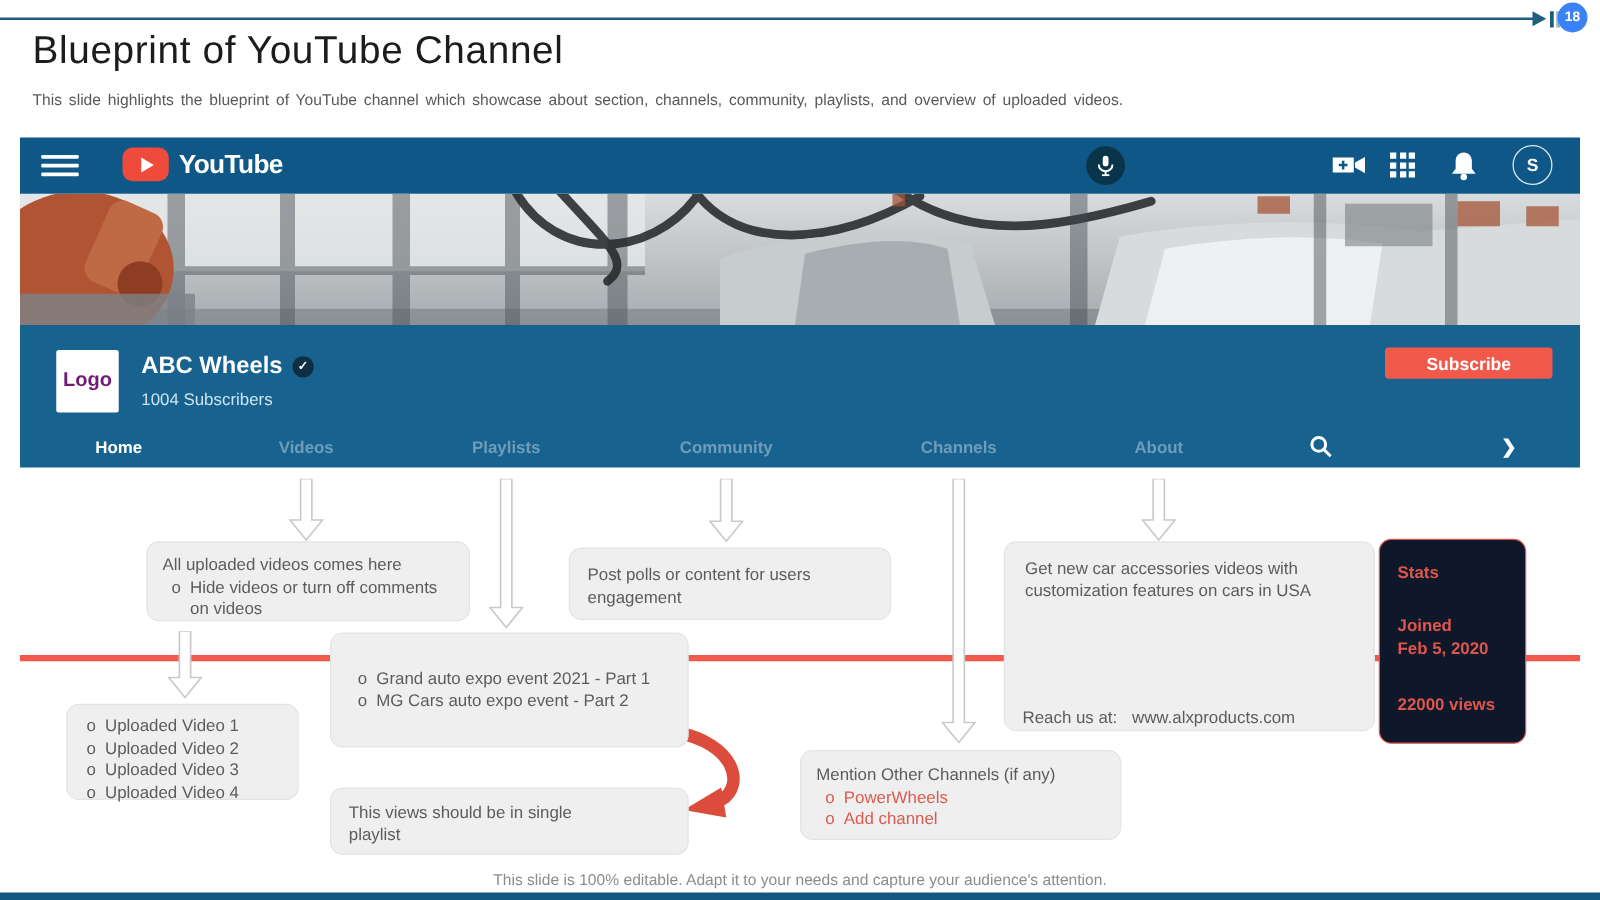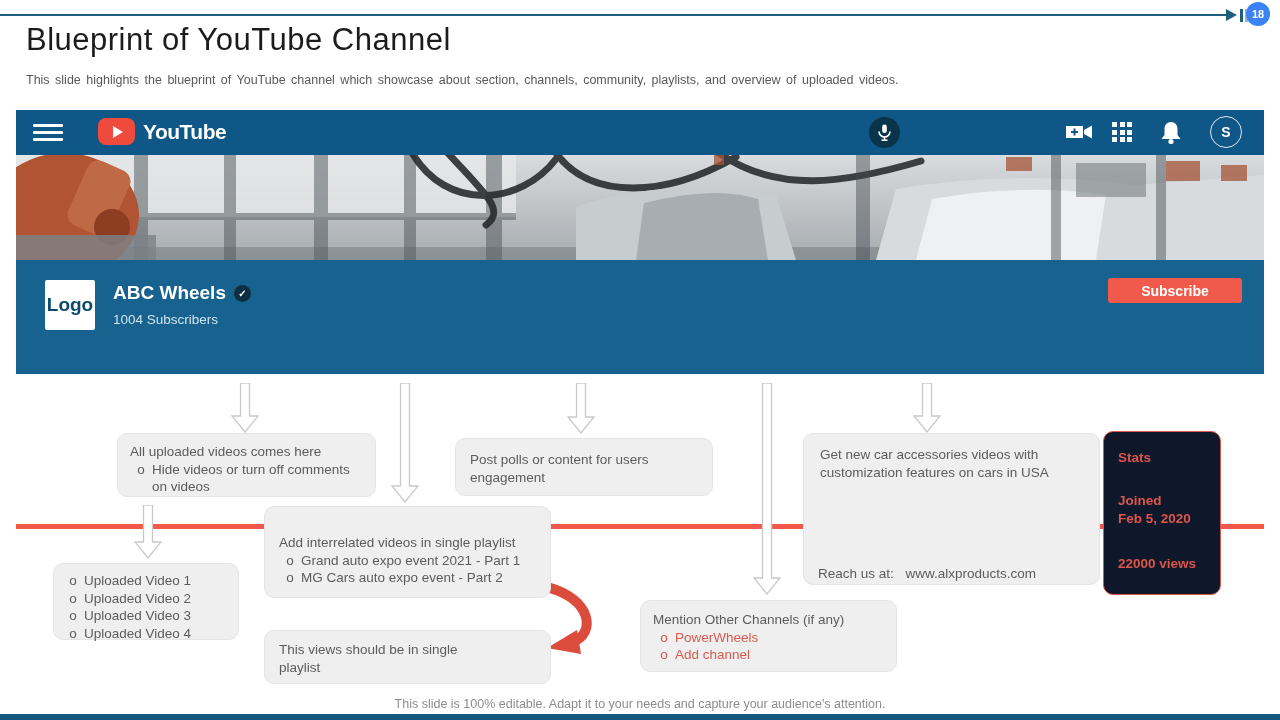--- a/index.html
+++ b/index.html
@@ -45,21 +45,21 @@
   .grid-icon i { width:5px; height:5px; background:#fff; }
   .avatar { position:absolute; left:1194px; top:6px; width:32px; height:32px; border-radius:50%;
     border:1.6px solid #dfe9f0; color:#fff; font-size:14px; font-weight:bold;
     display:flex; align-items:center; justify-content:center; cursor:pointer; }
   
   .banner { position:absolute; left:0; top:45px; width:1248px; height:105px; overflow:hidden; }
   
   .channel { position:absolute; left:0; top:150px; width:1248px; height:114px; background:#17628f; }
   .ch-logo { position:absolute; left:29px; top:20px; width:50px; height:50px; background:#fff;
     border-radius:2px; display:flex; align-items:center; justify-content:center;
-    color:#0c4a6e; font-size:19px; font-weight:bold; }
+    color:#701a75; font-size:16px; font-weight:bold; }
   .ch-name { position:absolute; left:97px; top:22px; color:#fff; font-size:19px; font-weight:bold;
     display:flex; align-items:center; }
   .verified { width:17px; height:17px; border-radius:50%; background:#0e2f43; margin-left:8px;
     display:flex; align-items:center; justify-content:center; color:#fff; font-size:10px; font-weight:bold; }
   .ch-subs { position:absolute; left:97px; top:52px; color:#cfe3ee; font-size:13.5px; }
   .subscribe-btn { position:absolute; left:1092px; top:18px; width:134px; height:25px;
     background:#f1594b; border:none; border-radius:3px; color:#fff; font-size:14px; font-weight:bold;
     cursor:pointer; font-family:"Liberation Sans", sans-serif; }
   .tabs { position:absolute; left:0; top:82px; width:1248px; height:32px; }
   .tab { position:absolute; transform:translateX(-50%); top:8px; font-size:13.5px; font-weight:bold;
@@ -198,20 +198,35 @@
 
   <div class="channel">
     <div class="ch-logo">Logo</div>
     <div class="ch-name">
       <span>ABC Wheels</span>
       <span class="verified">✓</span>
     </div>
     <div class="ch-subs">1004 Subscribers</div>
     <button class="subscribe-btn">Subscribe</button>
 
+    <div class="tabs">
+      <span class="tab active" style="left:79px;">Home</span>
+      <span class="tab" style="left:229px;">Videos</span>
+      <span class="tab" style="left:389px;">Playlists</span>
+      <span class="tab" style="left:565px;">Community</span>
+      <span class="tab" style="left:751px;">Channels</span>
+      <span class="tab" style="left:911px;">About</span>
+      <span class="tab-search">
+        <svg width="19" height="19" viewBox="0 0 19 19">
+          <circle cx="7.5" cy="7.5" r="5.5" fill="none" stroke="#fff" stroke-width="2.4"></circle>
+          <line x1="11.5" y1="11.5" x2="17" y2="17" stroke="#fff" stroke-width="2.4"></line>
+        </svg>
+      </span>
+      <span class="tab-chevron">❯</span>
+    </div>
     <div class="red-bar"></div>
   </div>
 </div>
 
 <svg class="oarrow" style="left:231px; top:383px;" width="28" height="50" viewBox="-14 0 28 50">
   <path d="M -4.5 0 L -4.5 33 L -13 33 L 0 49 L 13 33 L 4.5 33 L 4.5 0 Z" fill="#fff" stroke="#c9c9c9" stroke-width="1.3"></path>
 </svg>
 <svg class="oarrow" style="left:391px; top:383px;" width="28" height="120" viewBox="-14 0 28 120">
   <path d="M -4.5 0 L -4.5 103 L -13 103 L 0 119 L 13 103 L 4.5 103 L 4.5 0 Z" fill="#fff" stroke="#c9c9c9" stroke-width="1.3"></path>
 </svg>
@@ -254,21 +269,20 @@
       <span class="bl">o</span>
       <span class="bt">Uploaded Video 3</span>
     </div>
   <div class="brow">
       <span class="bl">o</span>
       <span class="bt">Uploaded Video 4</span>
     </div>
 </div>
 
 <div class="note" style="left:264px; top:506px; width:287px; height:92px; padding:27px 10px 10px 14px;">
-  <div>Add interrelated videos in single playlist</div>
   <div class="brow">
       <span class="bl">o</span>
       <span class="bt">Grand auto expo event 2021 - Part 1</span>
     </div>
   <div class="brow">
       <span class="bl">o</span>
       <span class="bt">MG Cars auto expo event  - Part 2</span>
     </div>
 </div>
 

